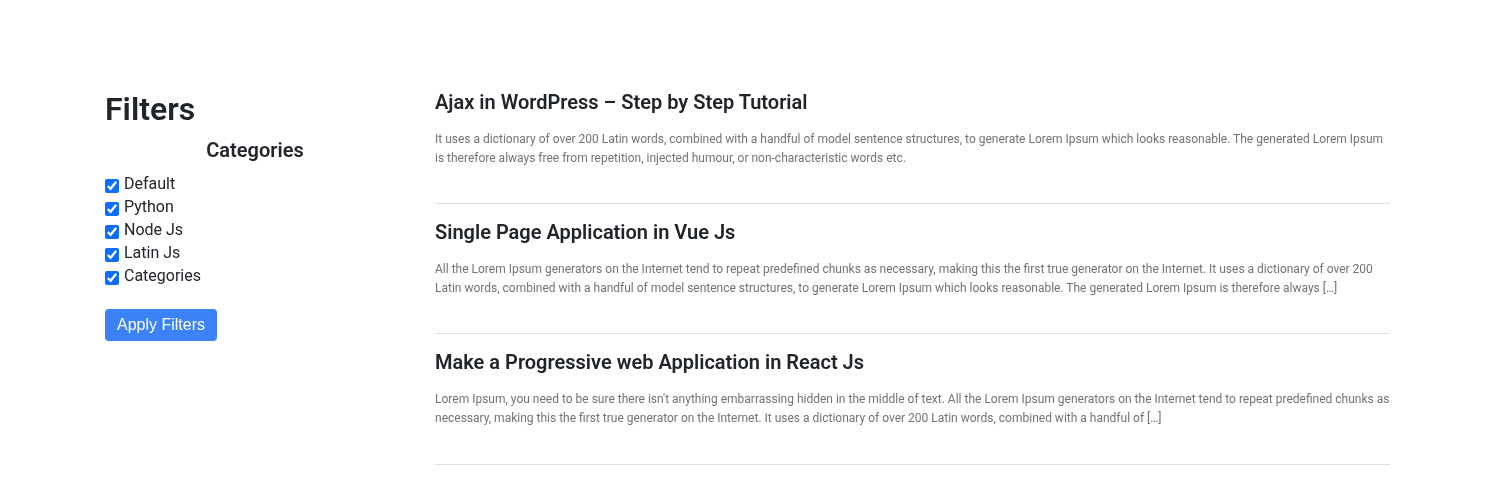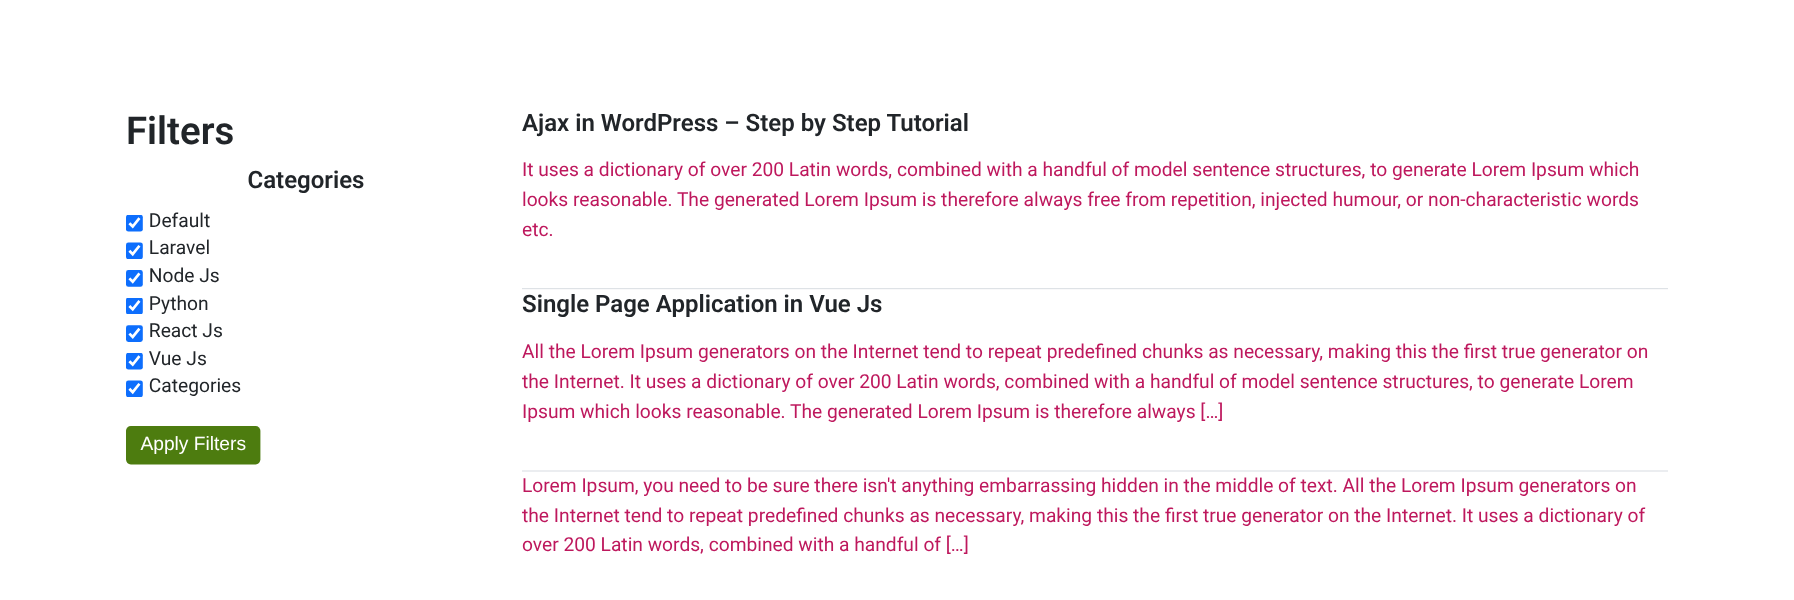--- a/index.html
+++ b/index.html
@@ -55,90 +55,84 @@
       width: 14px;
       height: 14px;
       margin-right: 5px;
       accent-color: #0d6efd;
       cursor: pointer;
     }
     .checkbox-item label {
       cursor: pointer;
     }
     .apply-btn {
-      background: #4d7c0f;
+      background: #3b82f6;
       color: #fff;
       border: none;
       padding: 7px 12px;
       font-size: 16px;
       border-radius: 4px;
       cursor: pointer;
     }
     .post {
       padding-bottom: 36px;
+      margin-bottom: 16px;
       border-bottom: 1px solid #dee2e6;
     }
     .post-title {
       font-size: 20px;
       font-weight: 600;
       color: #212529;
       margin-bottom: 16px;
     }
     .post-excerpt {
-      font-size: 16px;
+      font-size: 12px;
       line-height: 1.55;
-      color: #be185d;
+      color: #737373;
     }
   </style>
 </head>
 <body>
 
 <div class="container">
   <aside class="sidebar">
     <h1 class="filters-title">Filters</h1>
     <h3 class="categories-title">Categories</h3>
     <ul class="checkbox-list">
       <li class="checkbox-item">
         <input type="checkbox" checked="" style="">
         <label>Default</label>
       </li>
       <li class="checkbox-item">
         <input type="checkbox" checked="" style="">
-        <label>Laravel</label>
+        <label>Python</label>
       </li>
       <li class="checkbox-item">
         <input type="checkbox" checked="" style="">
         <label>Node Js</label>
       </li>
       <li class="checkbox-item">
         <input type="checkbox" checked="" style="">
-        <label>Python</label>
-      </li>
-      <li class="checkbox-item">
-        <input type="checkbox" checked="" style="">
-        <label>React Js</label>
-      </li>
-      <li class="checkbox-item">
-        <input type="checkbox" checked="" style="">
-        <label>Vue Js</label>
+        <label>Latin Js</label>
       </li>
       <li class="checkbox-item">
         <input type="checkbox" checked="" style="">
         <label>Categories</label>
       </li>
     </ul>
     <button class="apply-btn">Apply Filters</button>
   </aside>
 
   <main class="main">
     <article class="post">
       <h3 class="post-title">Ajax in WordPress – Step by Step Tutorial</h3>
       <p class="post-excerpt">It uses a dictionary of over 200 Latin words, combined with a handful of model sentence structures, to generate Lorem Ipsum which looks reasonable. The generated Lorem Ipsum is therefore always free from repetition, injected humour, or non-characteristic words etc.</p>
     </article>
     <article class="post">
       <h3 class="post-title">Single Page Application in Vue Js</h3>
       <p class="post-excerpt">All the Lorem Ipsum generators on the Internet tend to repeat predefined chunks as necessary, making this the first true generator on the Internet. It uses a dictionary of over 200 Latin words, combined with a handful of model sentence structures, to generate Lorem Ipsum which looks reasonable. The generated Lorem Ipsum is therefore always […]</p>
     </article>
     <article class="post">
+      <h3 class="post-title">Make a Progressive web Application in React Js</h3>
       <p class="post-excerpt">Lorem Ipsum, you need to be sure there isn't anything embarrassing hidden in the middle of text. All the Lorem Ipsum generators on the Internet tend to repeat predefined chunks as necessary, making this the first true generator on the Internet. It uses a dictionary of over 200 Latin words, combined with a handful of […]</p>
     </article>
   </main>
 </div>
 
 </body></html>

